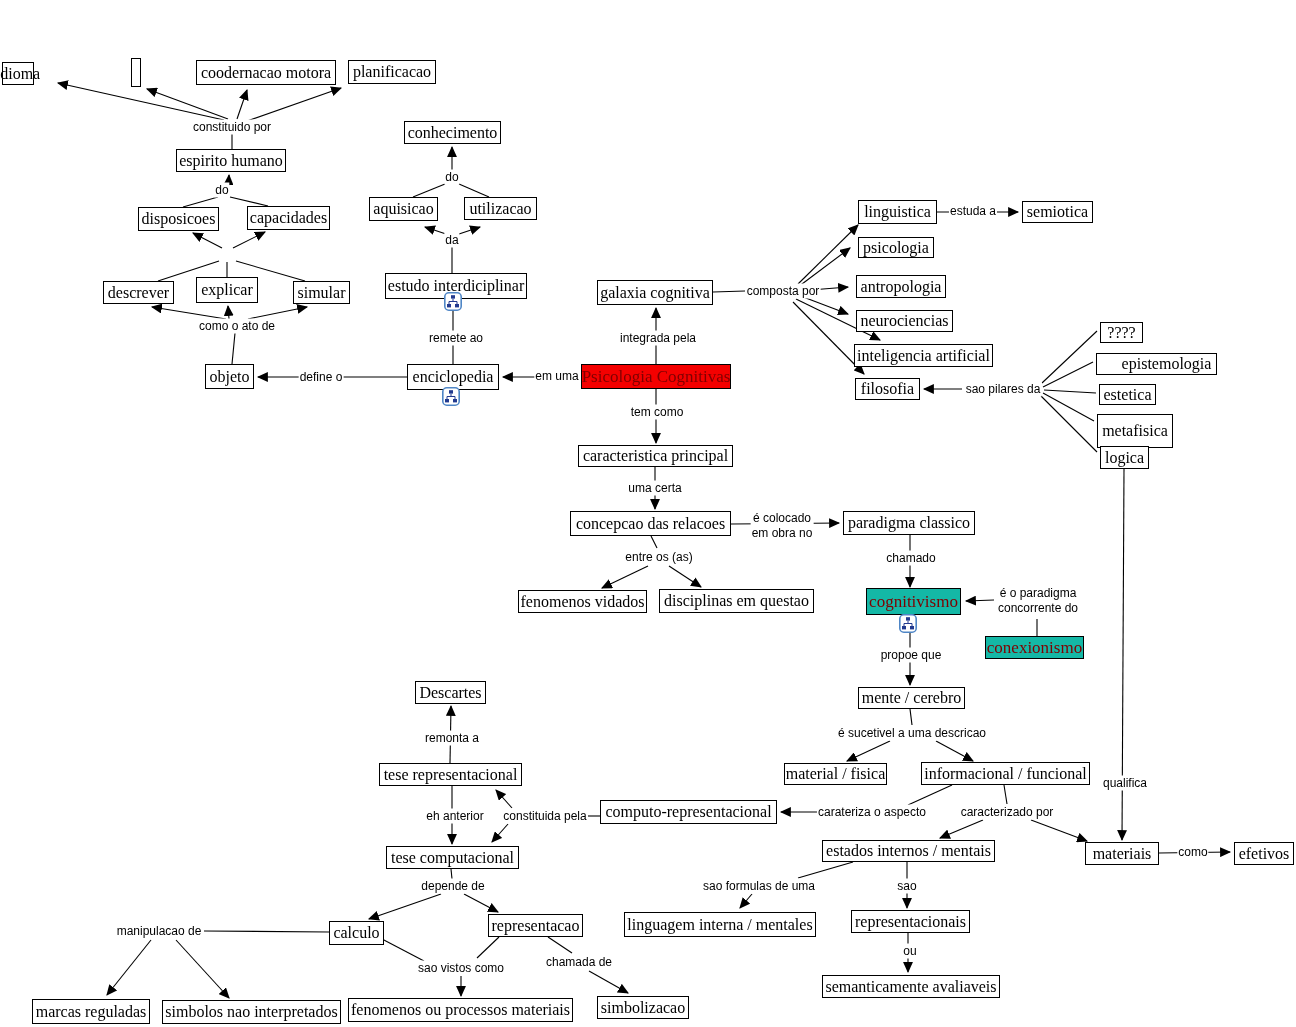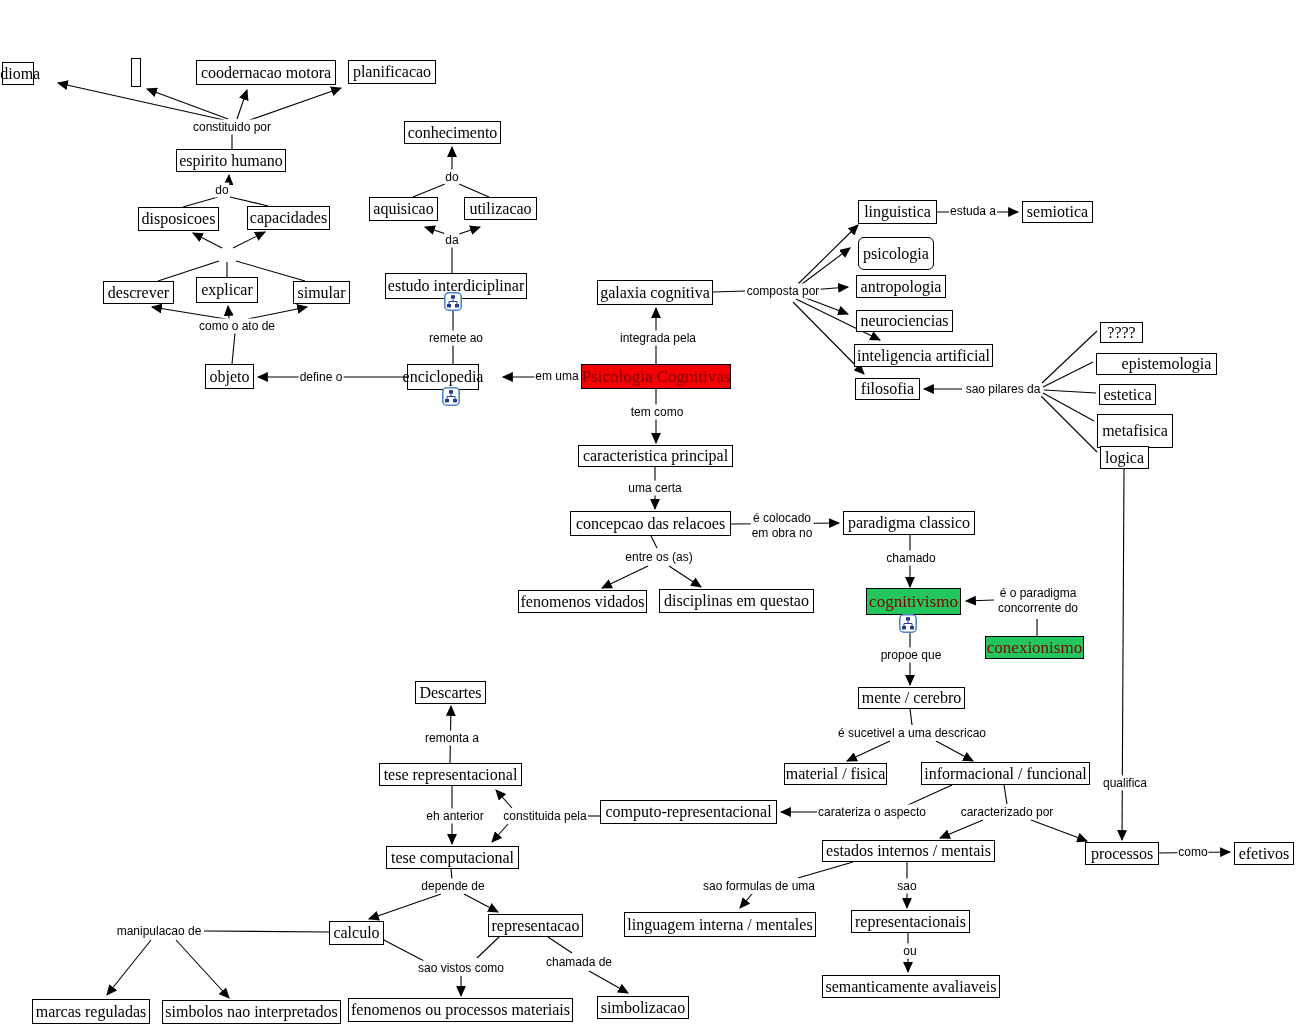--- a/index.html
+++ b/index.html
@@ -7,21 +7,21 @@
        font-family:"Liberation Serif",serif}
   #map{position:absolute;left:0;top:0;width:1296px;height:1027px}
   svg.wires{position:absolute;left:0;top:0;z-index:0}
   svg.wires line{stroke:#000;stroke-width:1.1}
   #title{position:absolute;left:568px;top:4px;width:464px;text-align:center;
          font:17px "Liberation Serif",serif;color:#000;z-index:1}
   .node{position:absolute;box-sizing:border-box;border:1px solid #000;background:#fff;
         display:flex;align-items:center;justify-content:center;
         font:16px/1 "Liberation Serif",serif;white-space:nowrap;color:#000;z-index:2}
   .node.red{background:#F40000;color:#7F0000;font-size:17px}
-  .node.orange{background:#22c55e;color:#7F0000;font-size:17px}
+  .node.orange{background:#14b8a6;color:#7F0000;font-size:17px}
   .elabel{position:absolute;transform:translate(-50%,-50%);background:#fff;
           font:12px/1.25 "Liberation Sans",sans-serif;white-space:pre;text-align:center;
           color:#000;z-index:1;padding:0 1px}
   .res-icon{position:absolute;width:18px;height:19px;z-index:3}
 </style>
 </head>
 <body>
 
 <div id="map">
 
@@ -152,26 +152,26 @@
     <div class="node" style="left: 138px; top: 207px; width: 81px; height: 24px;">disposicoes</div>
     <div class="node" style="left: 247px; top: 206px; width: 83px; height: 24px;">capacidades</div>
     <div class="node" style="left: 103px; top: 281px; width: 71px; height: 23px;">descrever</div>
     <div class="node" style="left: 196px; top: 277px; width: 62px; height: 26px;">explicar</div>
     <div class="node" style="left: 293px; top: 281px; width: 57px; height: 23px;">simular</div>
     <div class="node" style="left: 205px; top: 364px; width: 49px; height: 25px;">objeto</div>
     <div class="node" style="left: 404px; top: 121px; width: 97px; height: 23px;">conhecimento</div>
     <div class="node" style="left: 369px; top: 197px; width: 69px; height: 24px;">aquisicao</div>
     <div class="node" style="left: 464px; top: 197px; width: 73px; height: 23px;">utilizacao</div>
     <div class="node" style="left: 385px; top: 273px; width: 142px; height: 26px;">estudo interdiciplinar</div>
-    <div class="node" style="left: 407px; top: 364px; width: 72px; height: 26px;">enciclopedia</div>
+    <div class="node" style="left: 407px; top: 364px; width: 92px; height: 26px;">enciclopedia</div>
     <div class="node" style="left: 597px; top: 280px; width: 116px; height: 25px;">galaxia cognitiva</div>
     <div class="node red" style="left: 581px; top: 364px; width: 150px; height: 25px;">Psicologia Cognitivas</div>
     <div class="node" style="left: 858px; top: 200px; width: 79px; height: 24px;">linguistica</div>
     <div class="node" style="left: 1022px; top: 201px; width: 71px; height: 22px;">semiotica</div>
-    <div class="node" style="left: 858px; top: 237px; width: 76px; height: 33px; border-radius: 6px;">psicologia</div>
+    <div class="node" style="left: 858px; top: 237px; width: 76px; height: 21px;">psicologia</div>
     <div class="node" style="left: 856px; top: 275px; width: 90px; height: 23px;">antropologia</div>
     <div class="node" style="left: 856px; top: 310px; width: 97px; height: 22px;">neurociencias</div>
     <div class="node" style="left: 854px; top: 344px; width: 139px; height: 23px;">inteligencia artificial</div>
     <div class="node" style="left: 855px; top: 378px; width: 65px; height: 22px;">filosofia</div>
     <div class="node" style="left: 1100px; top: 322px; width: 43px; height: 21px;">????</div>
     <div class="node" style="left: 1096px; top: 353px; width: 121px; height: 22px; padding-left: 20px;">epistemologia</div>
     <div class="node" style="left: 1099px; top: 384px; width: 57px; height: 21px;">estetica</div>
     <div class="node" style="left: 1097px; top: 414px; width: 76px; height: 34px;">metafisica</div>
     <div class="node" style="left: 1100px; top: 446px; width: 49px; height: 23px;">logica</div>
     <div class="node" style="left: 578px; top: 445px; width: 155px; height: 22px;">caracteristica principal</div>
@@ -185,21 +185,21 @@
     <div class="node" style="left: 784px; top: 763px; width: 103px; height: 22px;">material / fisica</div>
     <div class="node" style="left: 921px; top: 762px; width: 169px; height: 23px;">informacional / funcional</div>
     <div class="node" style="left: 600px; top: 800px; width: 177px; height: 24px;">computo-representacional</div>
     <div class="node" style="left: 415px; top: 681px; width: 71px; height: 23px;">Descartes</div>
     <div class="node" style="left: 379px; top: 763px; width: 143px; height: 23px;">tese representacional</div>
     <div class="node" style="left: 386px; top: 846px; width: 133px; height: 23px;">tese computacional</div>
     <div class="node" style="left: 822px; top: 840px; width: 173px; height: 22px;">estados internos / mentais</div>
     <div class="node" style="left: 624px; top: 912px; width: 192px; height: 25px;">linguagem interna / mentales</div>
     <div class="node" style="left: 851px; top: 910px; width: 119px; height: 23px;">representacionais</div>
     <div class="node" style="left: 822px; top: 975px; width: 178px; height: 23px;">semanticamente avaliaveis</div>
-    <div class="node" style="left: 1085px; top: 842px; width: 74px; height: 23px;">processos</div>
+    <div class="node" style="left: 1085px; top: 842px; width: 74px; height: 23px;">materiais</div>
     <div class="node" style="left: 1234px; top: 842px; width: 60px; height: 23px;">efetivos</div>
     <div class="node" style="left: 329px; top: 921px; width: 55px; height: 24px;">calculo</div>
     <div class="node" style="left: 488px; top: 914px; width: 95px; height: 23px;">representacao</div>
     <div class="node" style="left: 32px; top: 999px; width: 118px; height: 25px;">marcas reguladas</div>
     <div class="node" style="left: 162px; top: 1000px; width: 179px; height: 24px;">simbolos nao interpretados</div>
     <div class="node" style="left: 348px; top: 998px; width: 225px; height: 24px;">fenomenos ou processos materiais</div>
     <div class="node" style="left: 597px; top: 996px; width: 92px; height: 23px;">simbolizacao</div>
     <div class="elabel" style="left: 232px; top: 127px;">constituido por</div>
     <div class="elabel" style="left: 222px; top: 190px;">do</div>
     <div class="elabel" style="left: 227px; top: 254px; margin-top: 36px;">as</div>

